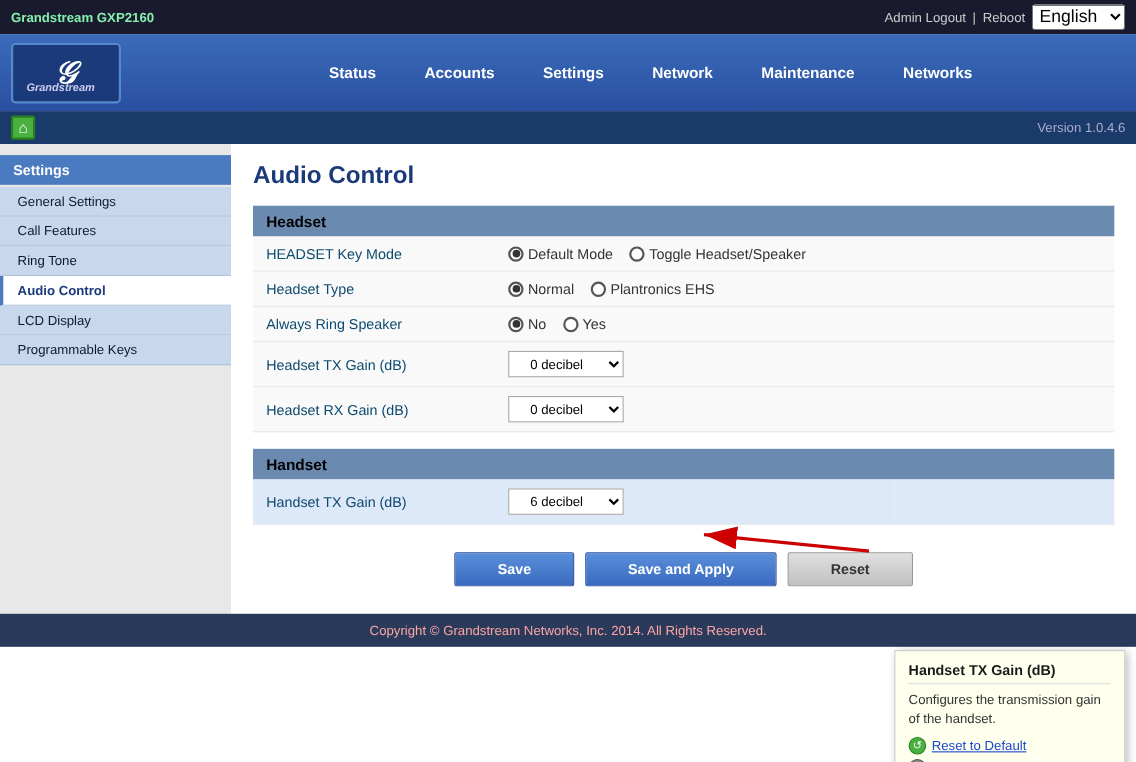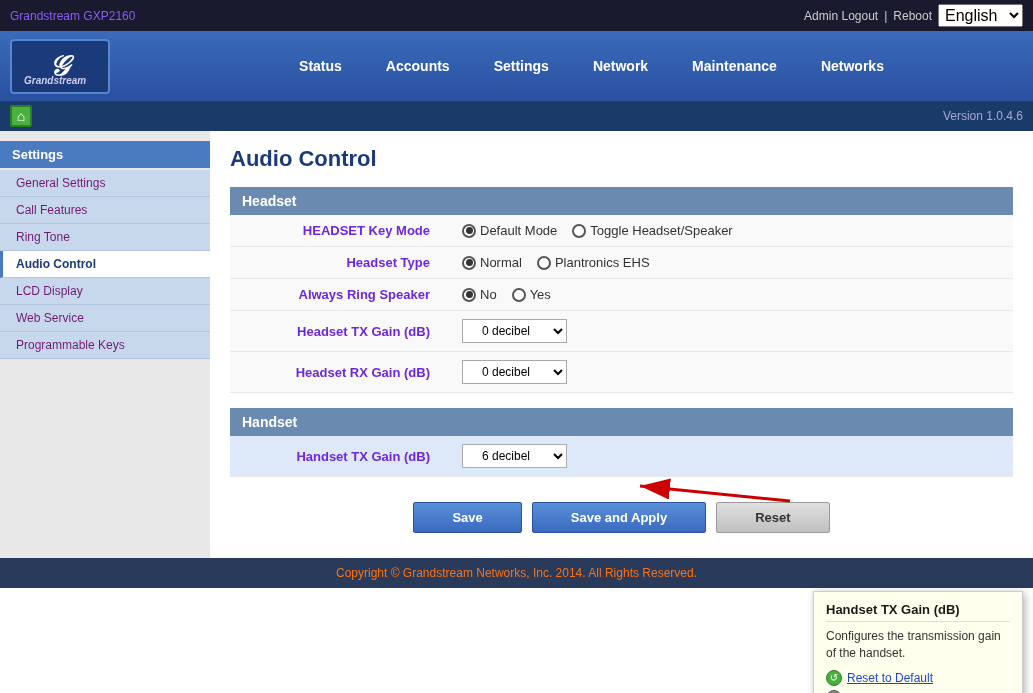--- a/index.html
+++ b/index.html
@@ -8,21 +8,21 @@
     
     #top-bar {
       background: #1a1a2e;
       color: #ccc;
       display: flex;
       justify-content: space-between;
       align-items: center;
       padding: 4px 10px;
       font-size: 12px;
     }
-    #top-bar .title { color: #8b5cf6; font-weight: normal; }
+    #top-bar .title { color: #86efac; font-weight: bold; }
     #top-bar .right { display: flex; align-items: center; gap: 6px; }
     #top-bar a { color: #ccc; text-decoration: none; }
     #top-bar select {
       font-size: 16px;
       padding: 1px 2px;
     }
 
     
     #nav-bar {
       background: linear-gradient(180deg, #3a6bba 0%, #2a50a0 100%);
@@ -117,21 +117,21 @@
       font-weight: bold;
       padding: 6px 12px;
       font-size: 13px;
       margin-bottom: 2px;
     }
     .sidebar-item {
       background: #c8d8ec;
       padding: 6px 16px;
       cursor: pointer;
       border-bottom: 1px solid #b0c4de;
-      color: #701a75;
+      color: #0f172a;
       font-size: 12px;
     }
     .sidebar-item.active {
       background: #fff;
       font-weight: bold;
       color: #1a3a7a;
       border-left: 3px solid #4a7abf;
       padding-left: 13px;
     }
 
@@ -144,21 +144,21 @@
     #content h1 {
       font-size: 22px;
       color: #1a3a7a;
       margin-bottom: 15px;
       font-weight: bold;
     }
 
     
     .section-header {
       background: #6a8ab0;
-      color: #ffffff;
+      color: #000000;
       padding: 6px 12px;
       font-size: 14px;
       font-weight: bold;
       margin-bottom: 0;
     }
 
     
     .form-table {
       width: 100%;
       border-collapse: collapse;
@@ -166,23 +166,23 @@
       margin-bottom: 15px;
     }
     .form-table tr {
       border-bottom: 1px solid #e8e8e8;
     }
     .form-table td {
       padding: 8px 12px;
     }
     .form-table .label-cell {
       width: 220px;
-      text-align: right;
-      color: #6d28d9;
-      font-weight: bold;
+      text-align: left;
+      color: #0c4a6e;
+      font-weight: normal;
       font-size: 13px;
       padding-right: 20px;
     }
     .form-table .value-cell {
       color: #333;
     }
 
     
     .radio-group { display: flex; align-items: center; gap: 15px; }
     .radio-option { display: flex; align-items: center; gap: 4px; cursor: pointer; }
@@ -300,21 +300,21 @@
       position: absolute;
       left: 0; top: 0;
       width: 100%; height: 100%;
       pointer-events: none;
       overflow: visible;
     }
 
     
     #footer {
       background: #2a3a5a;
-      color: #f97316;
+      color: #fca5a5;
       text-align: center;
       padding: 8px;
       font-size: 12px;
       position: relative;
     }
 
     #content-wrapper {
       position: relative;
     }
   </style>
@@ -355,21 +355,20 @@
 
 <div style="display:flex; background:#f0f0f0;">
 
   <div id="sidebar">
     <div class="sidebar-section-title">Settings</div>
     <div class="sidebar-item" id="sb-general-settings">General Settings</div>
     <div class="sidebar-item" id="sb-call-features">Call Features</div>
     <div class="sidebar-item" id="sb-ring-tone">Ring Tone</div>
     <div class="sidebar-item active" id="sb-audio-control">Audio Control</div>
     <div class="sidebar-item" id="sb-lcd-display">LCD Display</div>
-    <div class="sidebar-item" id="sb-web-service">Web Service</div>
     <div class="sidebar-item" id="sb-prog-keys">Programmable Keys</div>
   </div>
 
   <div id="content-wrapper" style="flex:1; position:relative;">
     <div id="content">
       <h1>Audio Control</h1>
 
       <div class="section-header">Headset</div>
       <table class="form-table">
         <tbody>

